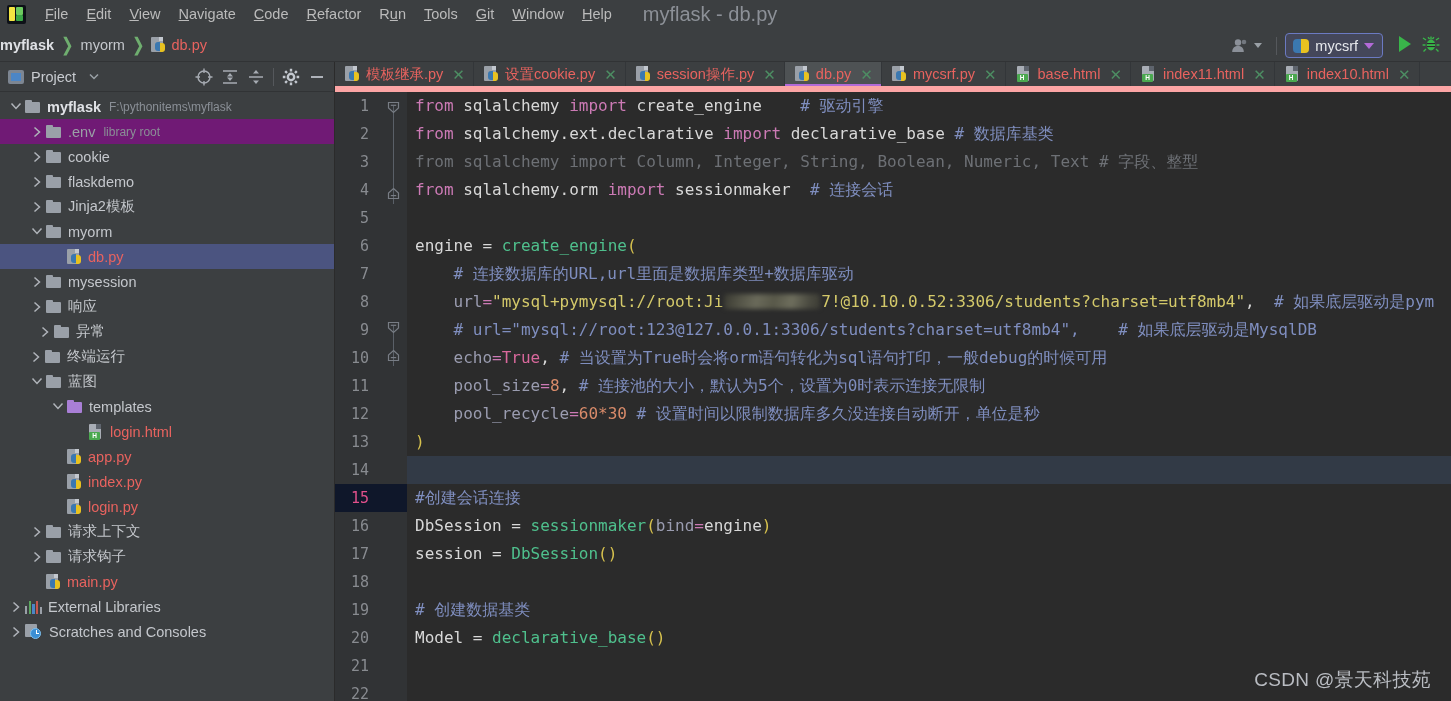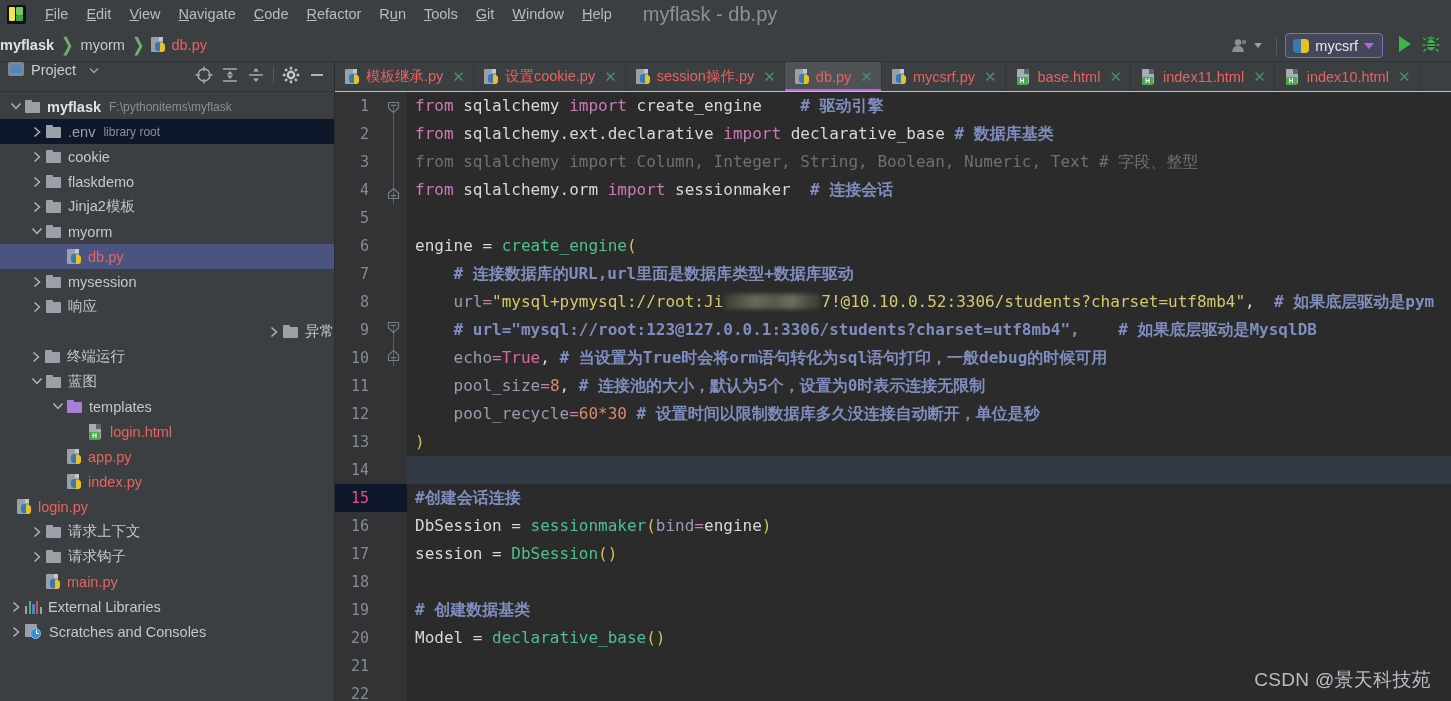--- a/index.html
+++ b/index.html
@@ -126,21 +126,21 @@
 
   
   .project-panel {
     width: 335px; min-width: 335px;
     display: flex; flex-direction: column;
     background: #3c3f41;
     border-right: 1px solid #2b2b2b;
   }
   .proj-header {
     height: 30px; min-height:30px;
-    display: flex; align-items: flex-start;
+    display: flex; align-items: center;
     background: #3c3f41;
     padding-left: 8px;
     border-bottom: 1px solid #313335;
     position: relative;
   }
   .proj-header .ph-icon {
     width: 16px; height:14px; background:#7d8692; border-radius:2px;
     position:relative; margin-right:7px;
   }
   .proj-header .ph-icon::after {
@@ -157,21 +157,21 @@
     padding-top: 2px;
     font-size: 14.5px;
     position: relative;
   }
   .tnode {
     height: 25px; display: flex; align-items: center;
     white-space: nowrap; cursor: default;
     position: relative;
   }
   .tnode.sel { background: #4b5480; }
-  .tnode.env { background: #0f172a; }
+  .tnode.env { background: #701a75; }
   .tnode .arrow {
     width: 16px; height: 16px; flex:0 0 auto;
     display:flex; align-items:center; justify-content:center;
     margin-right: 1px;
   }
   .tnode .arrow svg { display:block; }
   .folder {
     width: 16px; height: 13px; position: relative; flex:0 0 auto; margin-right: 6px;
   }
   .folder .tab { position:absolute; left:0px; top:0px; width:7px; height:3px; background:#9aa0a8; border-radius:1px 1px 0 0;}
@@ -190,21 +190,21 @@
   .scratch-icon .cl::after{content:''; position:absolute; left:4.5px; top:1.5px; width:1.2px; height:4px; background:#fff;}
   .scratch-icon .cl::before{content:''; position:absolute; left:4.5px; top:4.5px; width:3.5px; height:1.2px; background:#fff;}
 
   
   .editor-area { flex:1; display:flex; flex-direction:column; min-width:0; background:#2b2b2b;}
   .tabbar {
     height: 30px; min-height:30px;
     background: #3c3f41;
     display: flex; align-items: stretch;
     overflow: hidden;
-    border-bottom: 1px solid #fca5a5;
+    border-bottom: 6px solid #fca5a5;
   }
   .etab {
     display:flex; align-items:center; gap:6px;
     padding: 0 8px 0 10px;
     cursor: pointer; white-space: nowrap;
     position: relative;
     border-right: 1px solid #333639;
     font-size: 14.5px;
   }
   .etab .tname { color:#e8635f; }
@@ -248,21 +248,21 @@
     padding-left: 8px;
   }
   .cline { height:28px; line-height:28px; white-space:pre; }
   .cline.cur { background:#323a46; margin-left:-8px; padding-left:8px; }
   .k  { color:#cc7ab5; }  
   .kw { color:#d9689c; }  
   .pl { color:#d8d8d8; }  
   .fn { color:#4fc08d; }  
   .st { color:#d4c96a; }  
   .nu { color:#d98b6a; }  
-  .cm { color:#7f8ebf;font-weight:bold; }  
+  .cm { color:#7f8ebf; }  
   .dim{ color:#6d7075; }  
   .par{ color:#d6c14e; }  
   .kwa{ color:#9a9cb0; }  
   .op { color:#cc7ab5; }
   .redact {
     display:inline-block;
     width: 96px; height: 15px;
     vertical-align: -2px;
     background: linear-gradient(100deg,#3a3a32 0%, #555548 18%, #6a6a5a 34%, #585849 52%, #6e6e5d 70%, #4a4a40 88%, #3c3c34 100%);
     filter: blur(2.2px);
@@ -509,21 +509,21 @@
               <svg width="9" height="12" viewBox="0 0 9 12">
                 <path d="M1.5 1.5 L6.5 6 L1.5 10.5" stroke="#b0b4ba" stroke-width="1.5" fill="none"></path>
               </svg>
             </span>
             <span class="folder">
               <span class="tab"></span>
               <span class="bd"></span>
             </span>
             <span class="tlabel">响应</span>
           </div>
-          <div class="tnode" style="padding-left: 29px; justify-content: flex-end;">
+          <div class="tnode" style="padding-left: 37px;">
             <span class="arrow">
               <svg width="9" height="12" viewBox="0 0 9 12">
                 <path d="M1.5 1.5 L6.5 6 L1.5 10.5" stroke="#b0b4ba" stroke-width="1.5" fill="none"></path>
               </svg>
             </span>
             <span class="folder">
               <span class="tab"></span>
               <span class="bd"></span>
             </span>
             <span class="tlabel">异常</span>
@@ -590,21 +590,21 @@
             <span class="pyicon" style="margin-right: 6px;">
               <span class="paper"></span>
               <span class="fold"></span>
               <span class="pb">
                 <span class="b"></span>
                 <span class="yy"></span>
               </span>
             </span>
             <span class="tlabel red">index.py</span>
           </div>
-          <div class="tnode" style="">
+          <div class="tnode" style="padding-left: 50px;">
             <span class="arrow"></span>
             <span class="pyicon" style="margin-right: 6px;">
               <span class="paper"></span>
               <span class="fold"></span>
               <span class="pb">
                 <span class="b"></span>
                 <span class="yy"></span>
               </span>
             </span>
             <span class="tlabel red">login.py</span>

